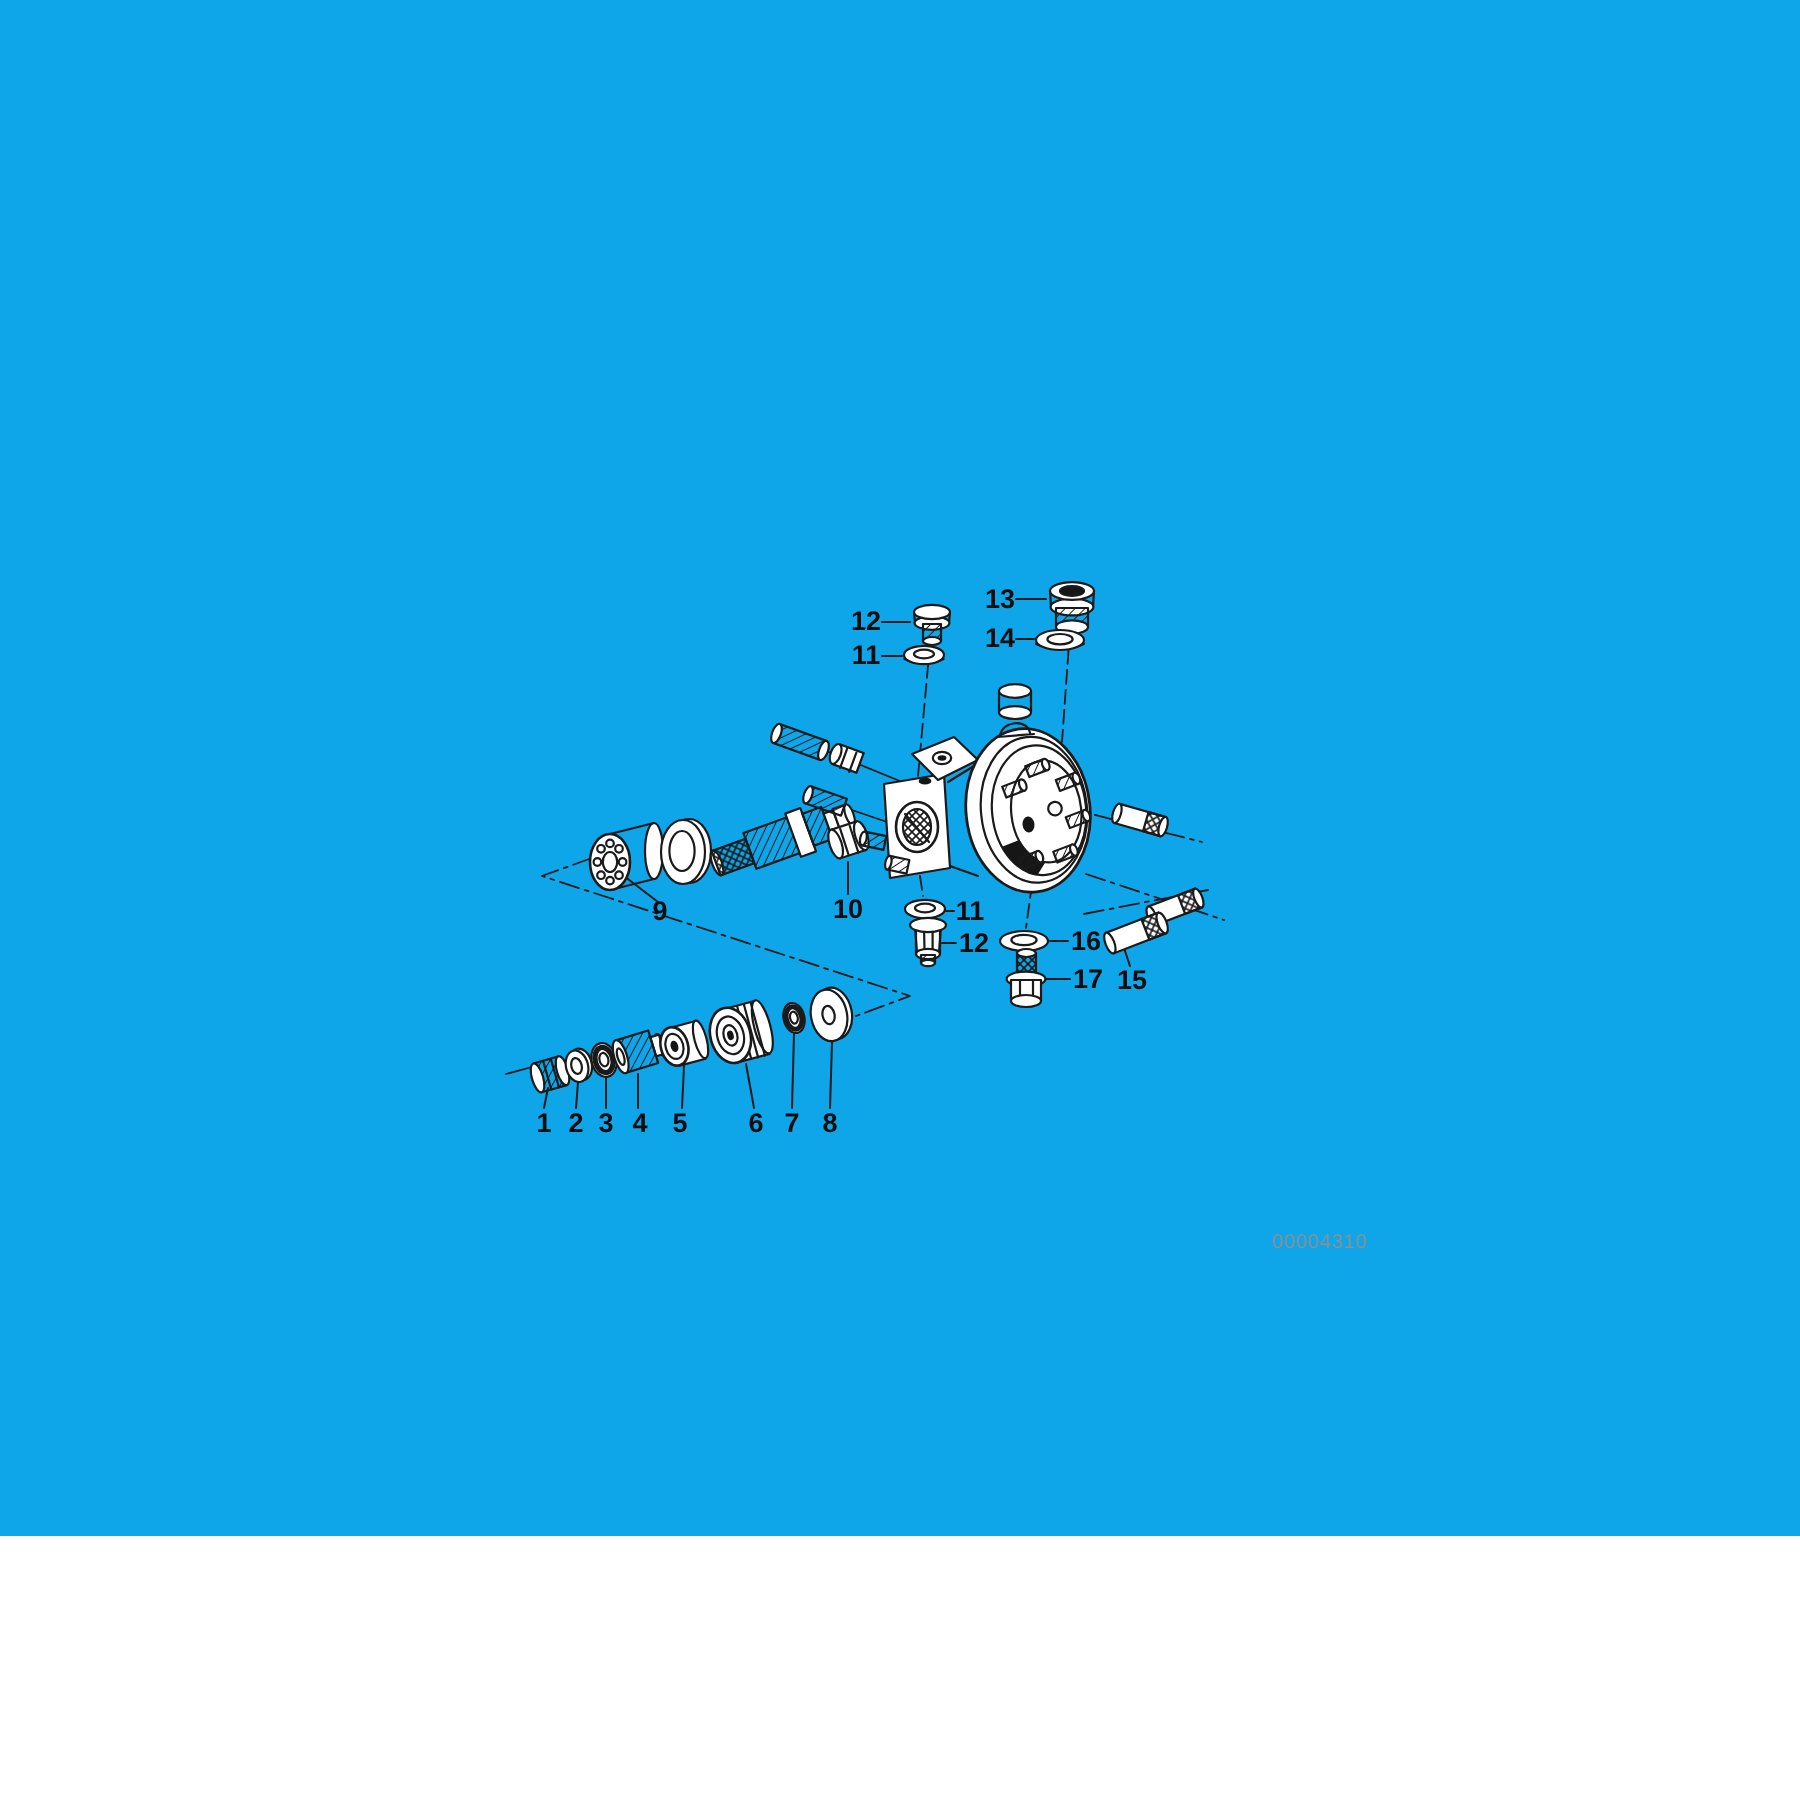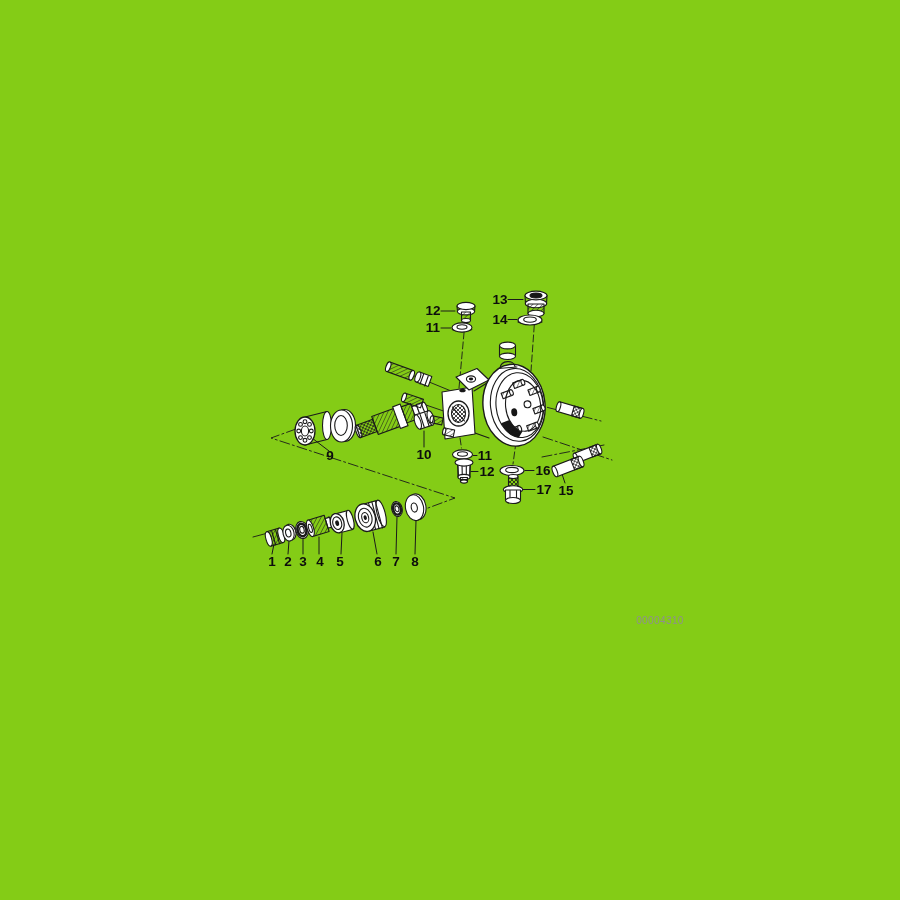--- a/index.html
+++ b/index.html
@@ -1,16 +1,16 @@
 <!DOCTYPE html>
 <html><head>
 <meta charset="utf-8">
 <style>
   html,body{margin:0;padding:0;background:#ffffff;}
-  .canvas{position:relative;width:900px;height:900px;background:#84cc16;overflow:hidden;
+  .canvas{position:relative;width:900px;height:768px;background:#0ea5e9;overflow:hidden;
           font-family:"Liberation Sans", sans-serif;}
   svg{position:absolute;left:0;top:0;}
   text.callout{font-family:"Liberation Sans", sans-serif;font-weight:700;font-size:13.5px;
                fill:#0d0d0d;stroke:none;}
   text.docnum{font-family:"Liberation Sans", sans-serif;font-size:10px;fill:#8f8f8f;
               letter-spacing:0.4px;stroke:none;}
 </style>
 </head>
 <body>
 

